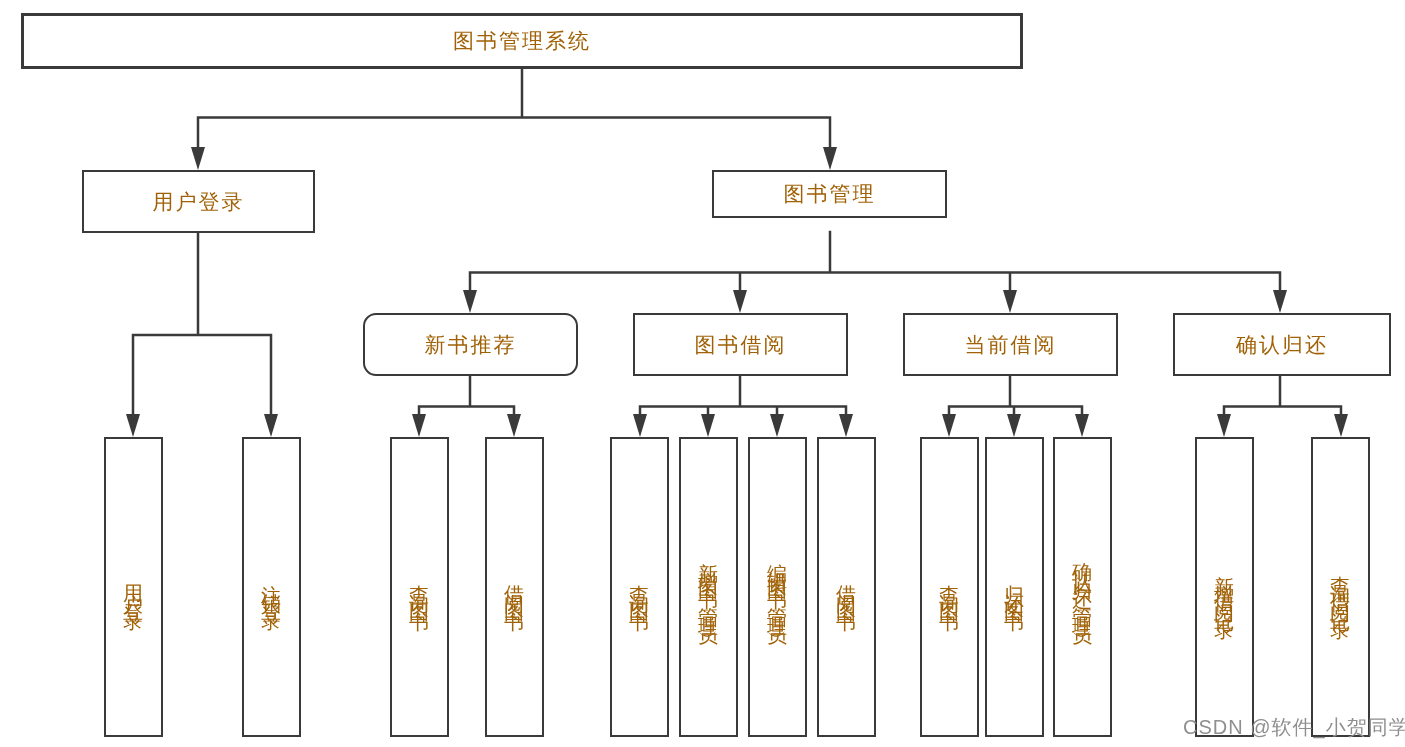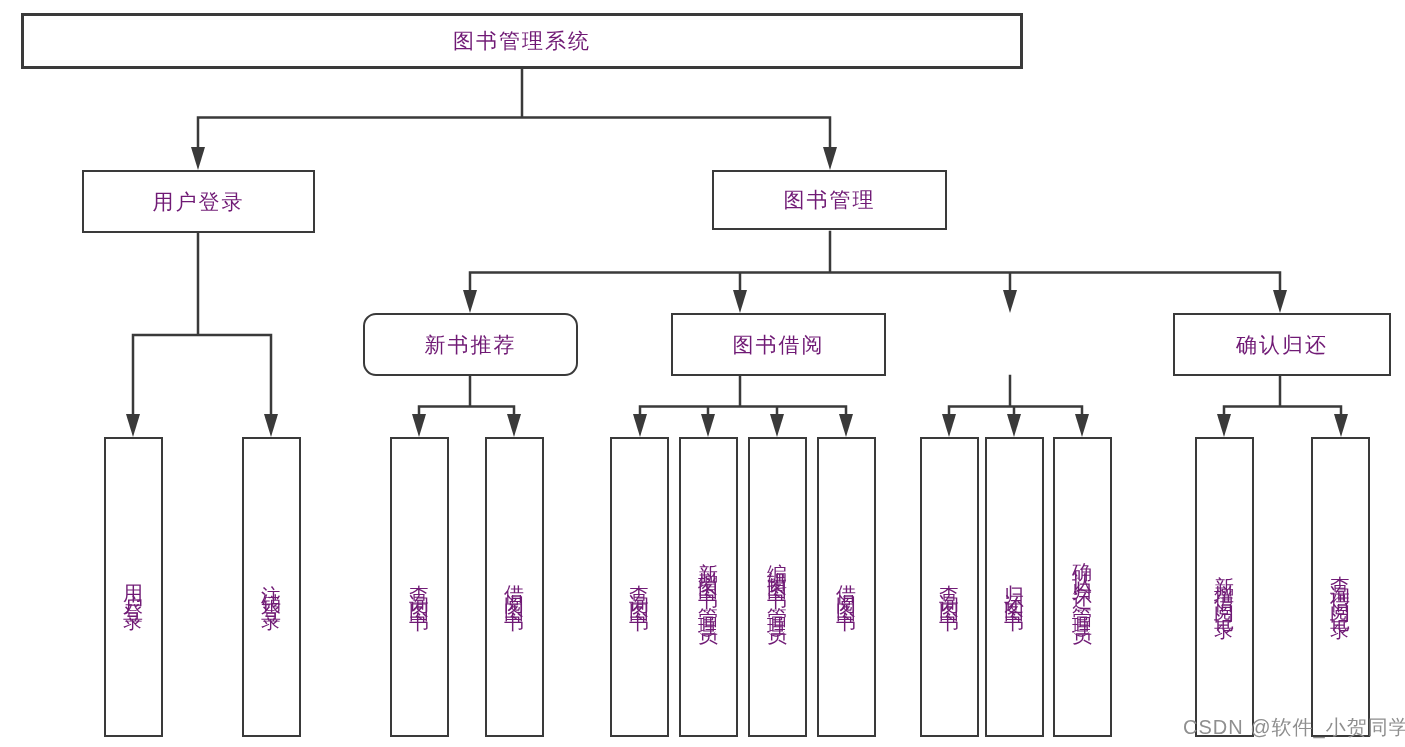--- a/index.html
+++ b/index.html
@@ -10,30 +10,30 @@
     font-family:"Liberation Sans","DejaVu Sans",sans-serif;
     overflow:hidden;
   }
   svg.wires{position:absolute;left:0;top:0;z-index:1;}
   .node{
     position:absolute;
     box-sizing:border-box;
     background:#ffffff;
     border:2.5px solid #3a3a3a;
     display:flex;align-items:center;justify-content:center;
-    color:#701a75;
+    color:#a16207;
     z-index:2;
   }
   .hlabel{font-size:21px;letter-spacing:2px;white-space:nowrap;}
   .root{left:21px;top:13px;width:1002px;height:56px;border-width:3px;}
   .n-user-login{left:82px;top:170px;width:233px;height:63px;}
-  .n-book-mgmt{left:712px;top:170px;width:235px;height:60px;}
+  .n-book-mgmt{left:712px;top:170px;width:235px;height:48px;}
   .lvl3{top:313px;width:215px;height:63px;}
   .n-new-book{left:363px;border-radius:13px;}
-  .n-book-borrow{left:633px;margin-left:38px;}
+  .n-book-borrow{left:633px;}
   .n-current-borrow{left:903px;}
   .n-borrow-record{left:1173px;width:218px;}
   .leaf{
     top:437px;width:59px;height:300px;
     writing-mode:vertical-rl;text-orientation:mixed;
     font-size:20px;letter-spacing:9px;line-height:1;
     white-space:nowrap;
   }
   .lf1{left:104px;} .lf2{left:242px;}
   .lf3{left:390px;} .lf4{left:485px;}
@@ -87,20 +87,21 @@
     </g>
   </svg>
 
   <div class="node root hlabel">图书管理系统</div>
 
   <div class="node n-user-login hlabel">用户登录</div>
   <div class="node n-book-mgmt hlabel">图书管理</div>
 
   <div class="node lvl3 n-new-book hlabel">新书推荐</div>
   <div class="node lvl3 n-book-borrow hlabel">图书借阅</div>
+  <div class="node lvl3 n-current-borrow hlabel">当前借阅</div>
   <div class="node lvl3 n-borrow-record hlabel">确认归还</div>
 
   <div class="node leaf lf1">用户登录</div>
   <div class="node leaf lf2">注销登录</div>
 
   <div class="node leaf lf3">查询图书</div>
   <div class="node leaf lf4">借阅图书</div>
 
   <div class="node leaf lf5">查询图书</div>
   <div class="node leaf lf6">新增图书（管理员）</div>

